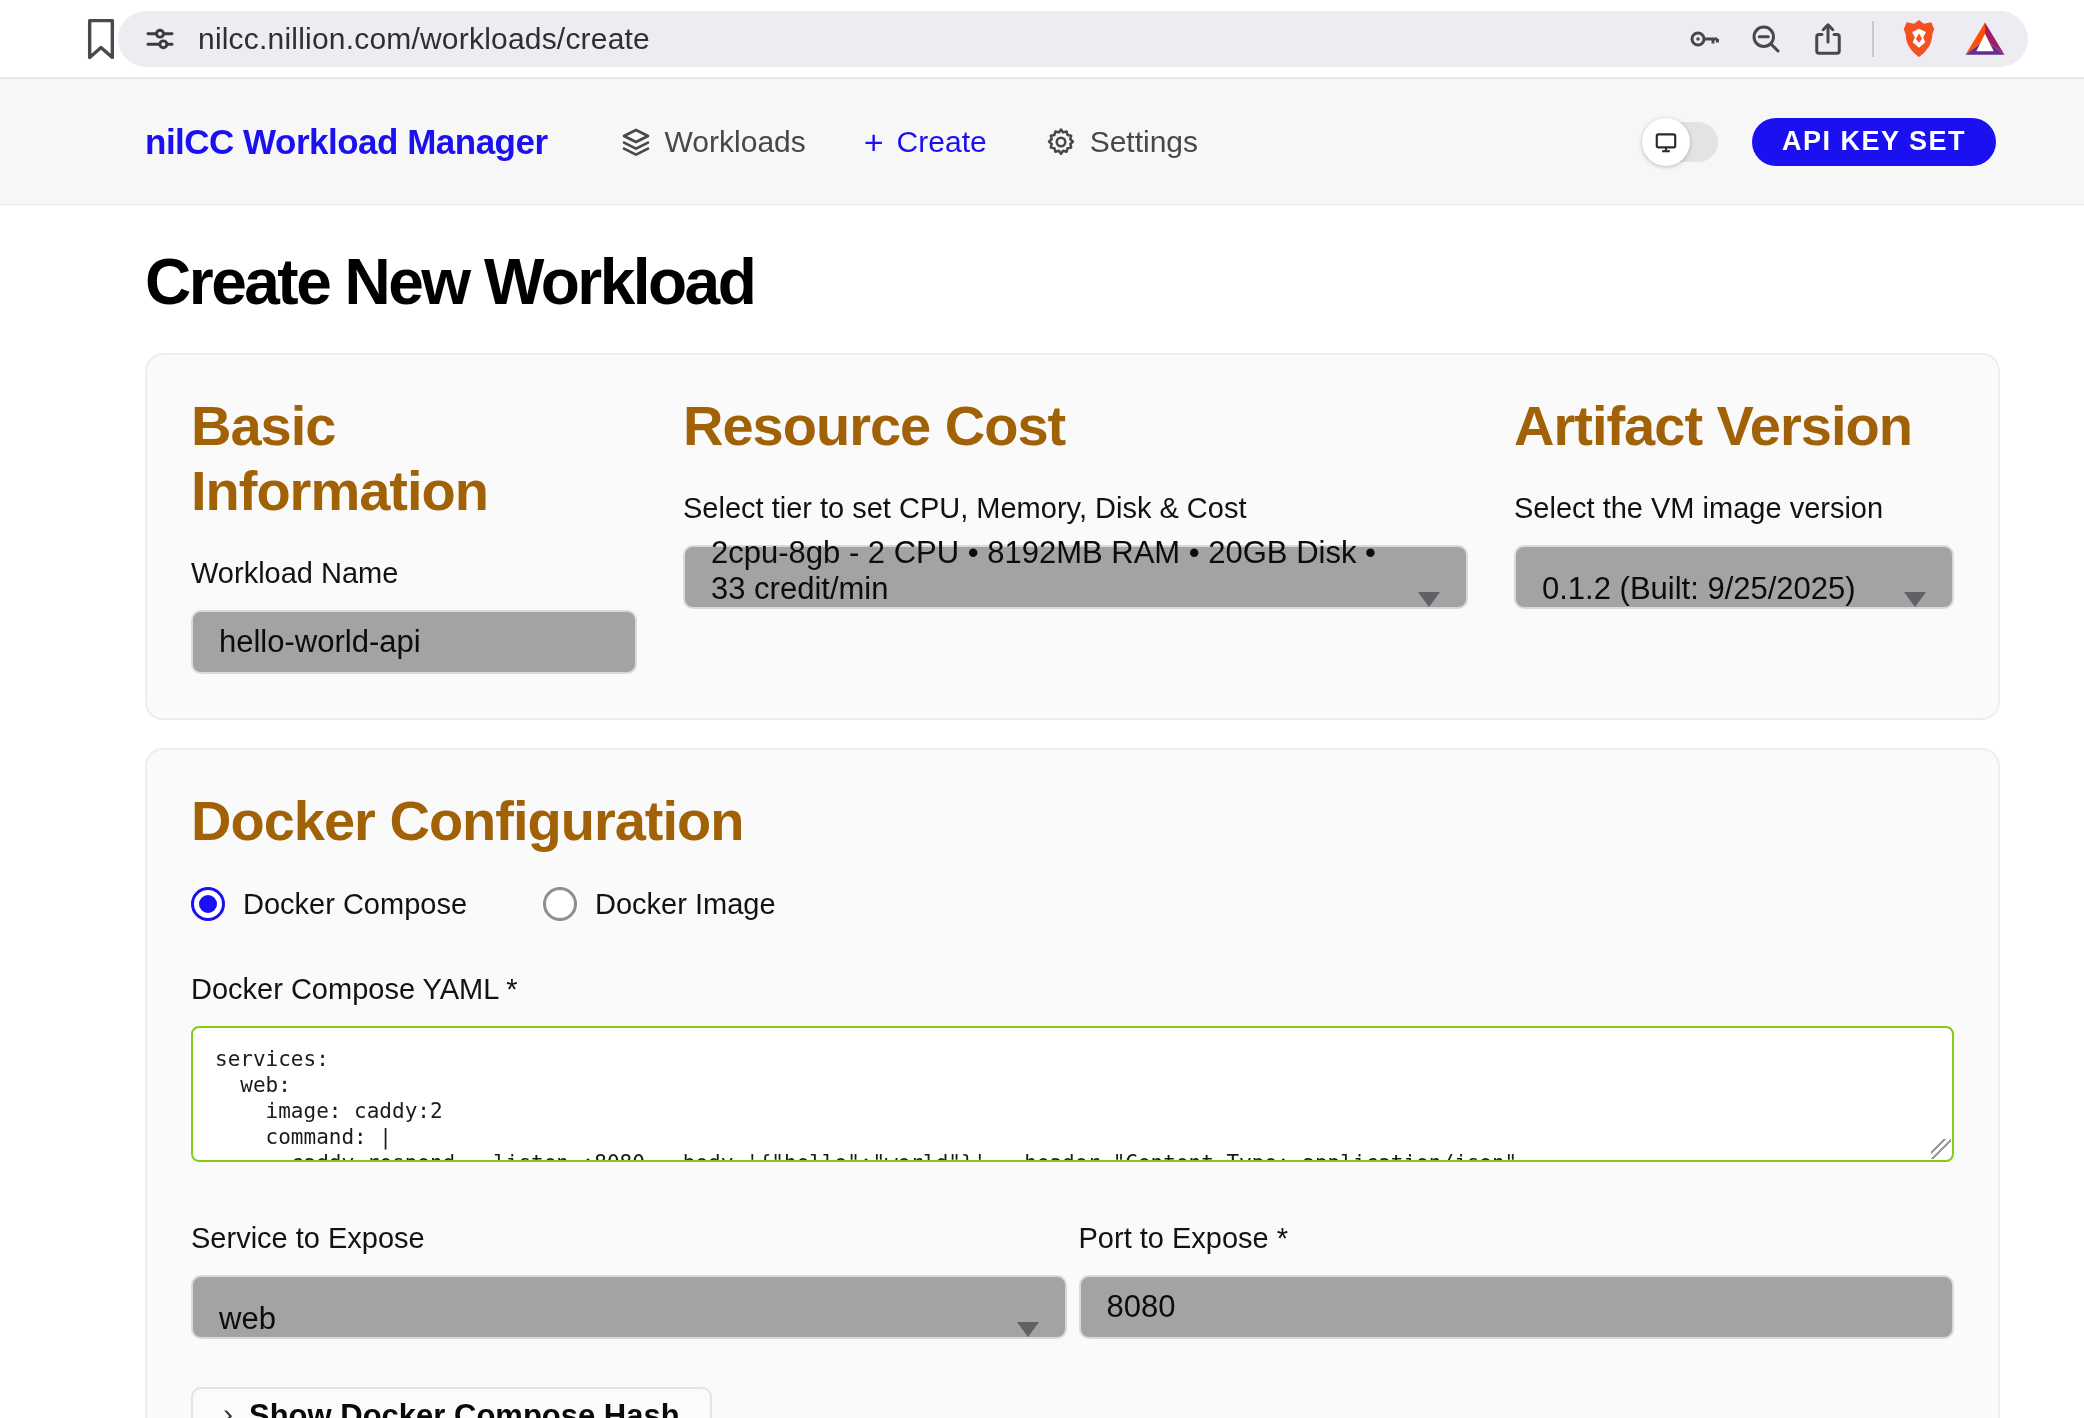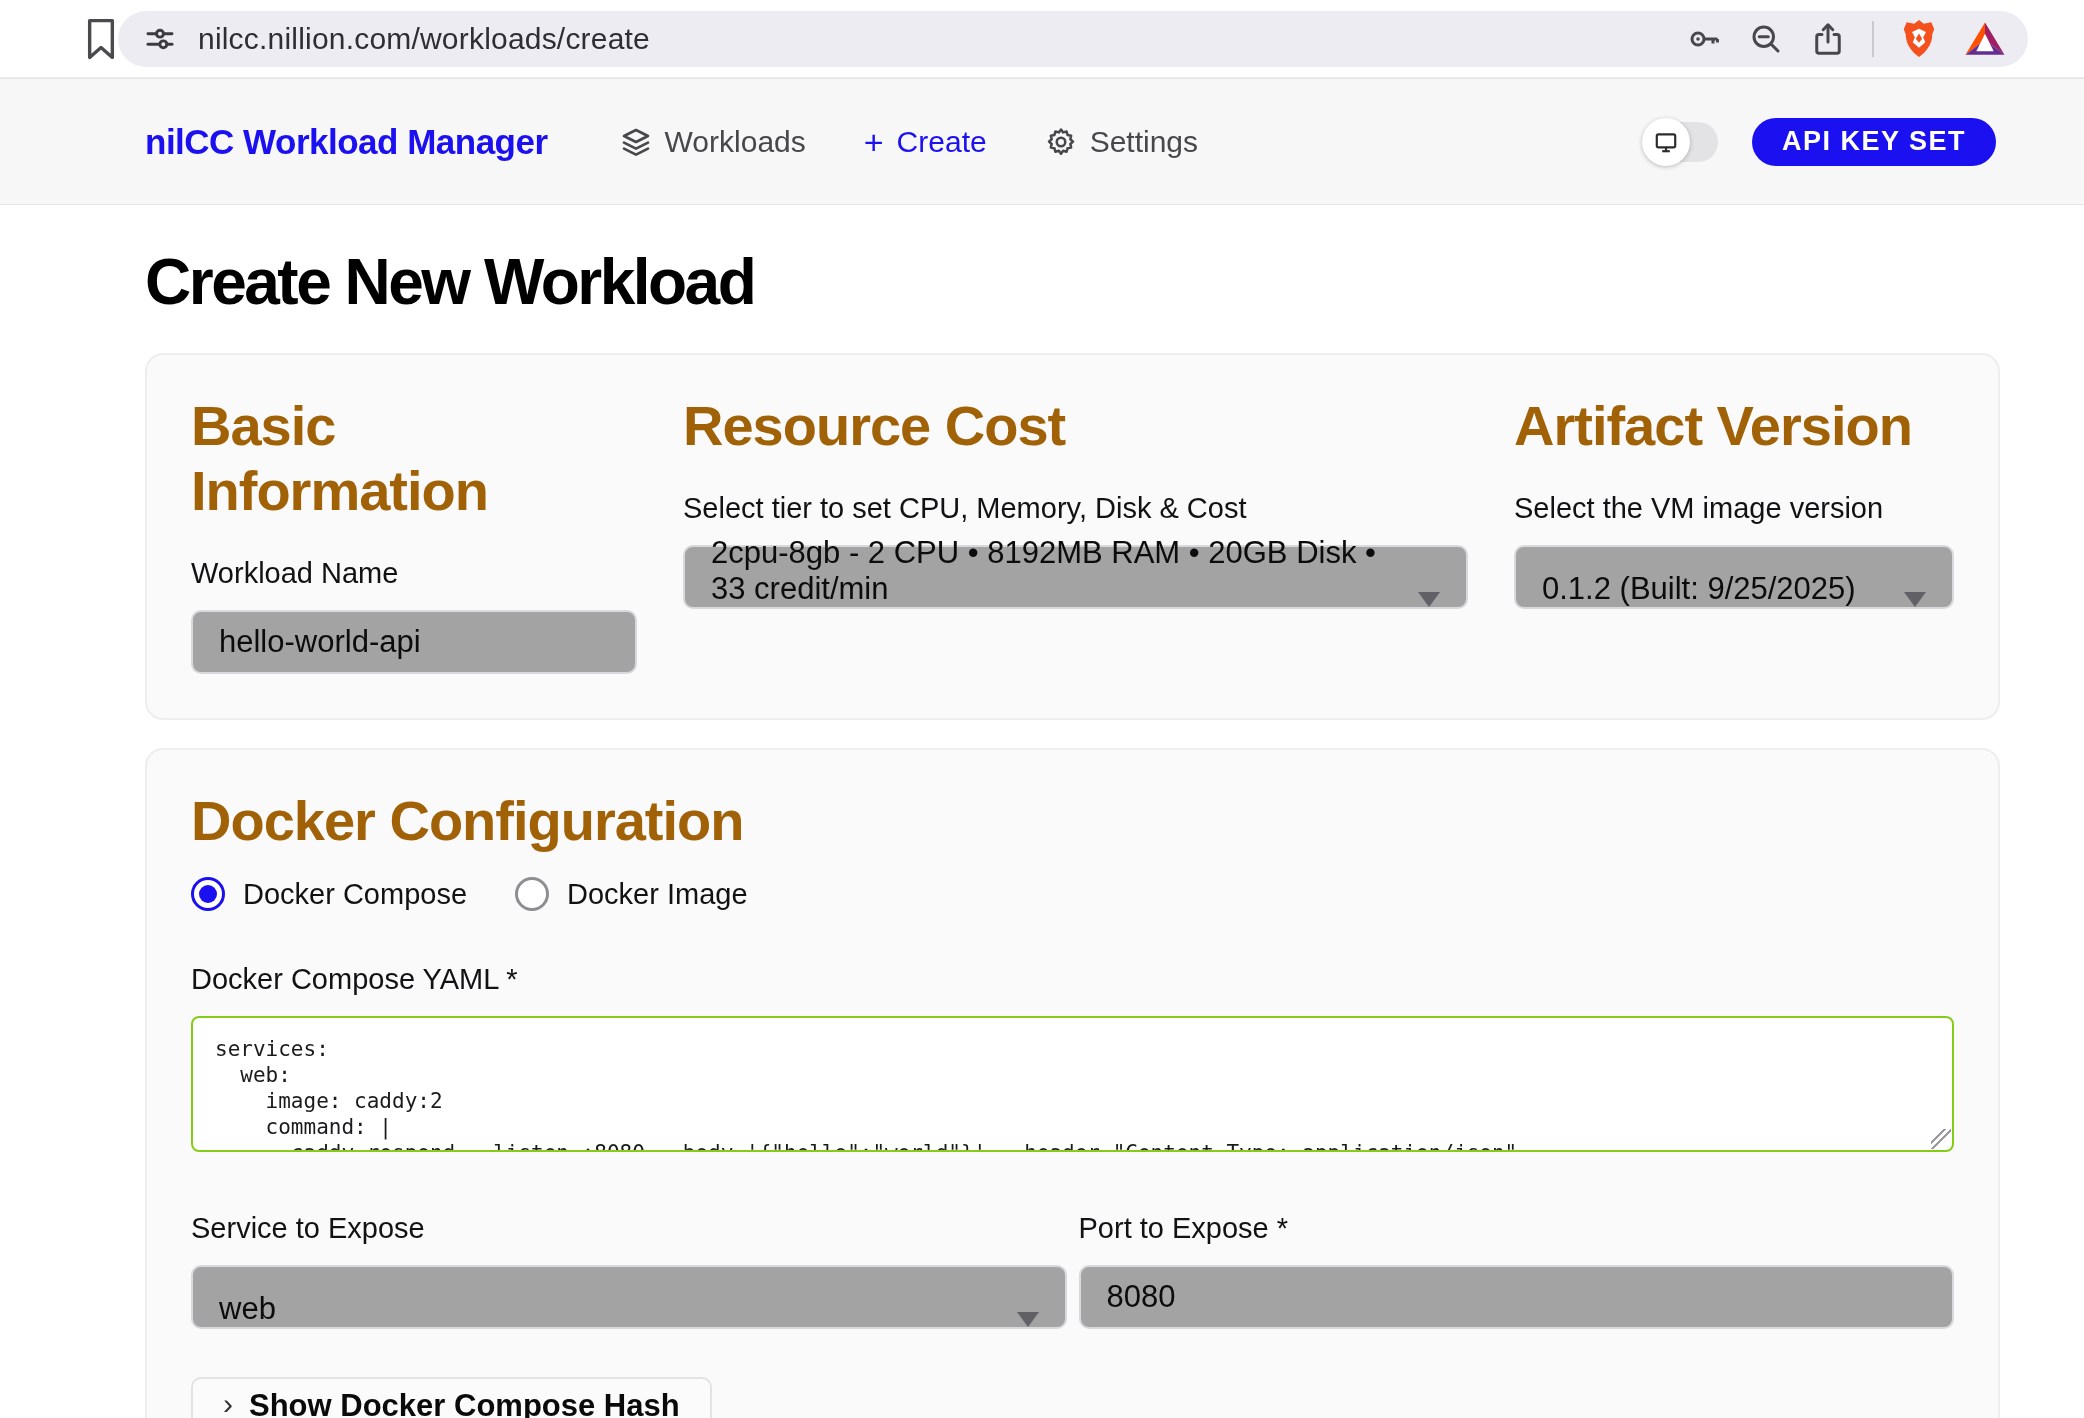--- a/index.html
+++ b/index.html
@@ -33,21 +33,21 @@
   .card { background:#fafafa; border:2px solid #eeeeef; border-radius:18px; padding:38px 44px 44px 44px; }
   .card1 { margin-top:34px; display:grid; grid-template-columns:446px 1fr 440px; gap:46px; }
   h2 { font-size:56px; font-weight:700; letter-spacing:-1px; color:#a16207; }
   .field-label { font-size:29px; color:#121214; margin-top:34px; }
   .control { margin-top:20px; height:64px; background:#a3a3a3; border:2px solid #d9d9dd; border-radius:10px; display:flex; align-items:flex-end; padding:0 26px; font-size:31px; color:#0c0c0d; }
   .control.select { justify-content:space-between; cursor:pointer; }
   .caret { width:0; height:0; border-left:11px solid transparent; border-right:11px solid transparent; border-top:15px solid #606066; margin-left:18px; flex:0 0 auto; }
   input.text-input { width:100%; height:100%; border:none; outline:none; font-size:31px; font-family:"Liberation Sans",sans-serif; color:#0c0c0d; background:transparent; }
 
   .card2 { margin-top:28px; }
-  .radio-row { display:flex; align-items:center; gap:48px; margin-top:24px; }
+  .radio-row { display:flex; align-items:center; gap:76px; margin-top:34px; }
   .radio-opt { display:flex; align-items:center; gap:18px; cursor:pointer; }
   .radio { width:34px; height:34px; border-radius:50%; background:#fff; border:3px solid #8d8d92; position:relative; }
   .radio.checked { border-color:var(--accent); }
   .radio.checked::after { content:""; position:absolute; left:50%; top:50%; width:18px; height:18px; border-radius:50%; background:var(--accent); transform:translate(-50%,-50%); }
   .radio-label { font-size:29px; color:#121214; }
 
   .yaml-label { margin-top:52px; }
   .yaml-wrap { position:relative; margin-top:20px; }
   textarea.yaml { display:block; width:100%; height:136px; resize:none; background:#fff; border:2px solid #84cc16; border-radius:8px; padding:18px 22px; font-family:"DejaVu Sans Mono","Liberation Mono",monospace; font-size:21px; line-height:26px; color:#1b1b1d; outline:none; white-space:pre; overflow:hidden; }
   .grip { position:absolute; right:3px; bottom:3px; width:20px; height:20px; background:

